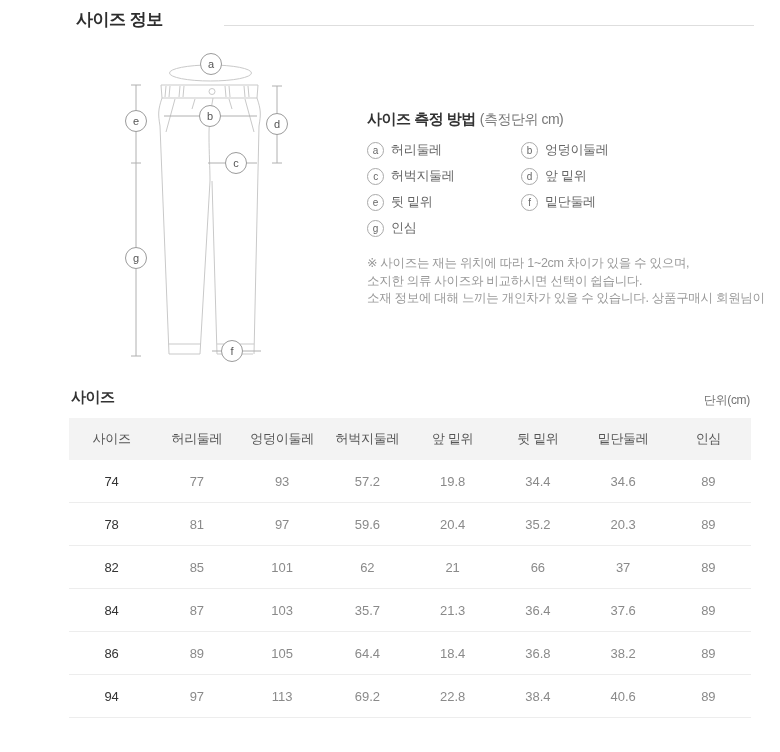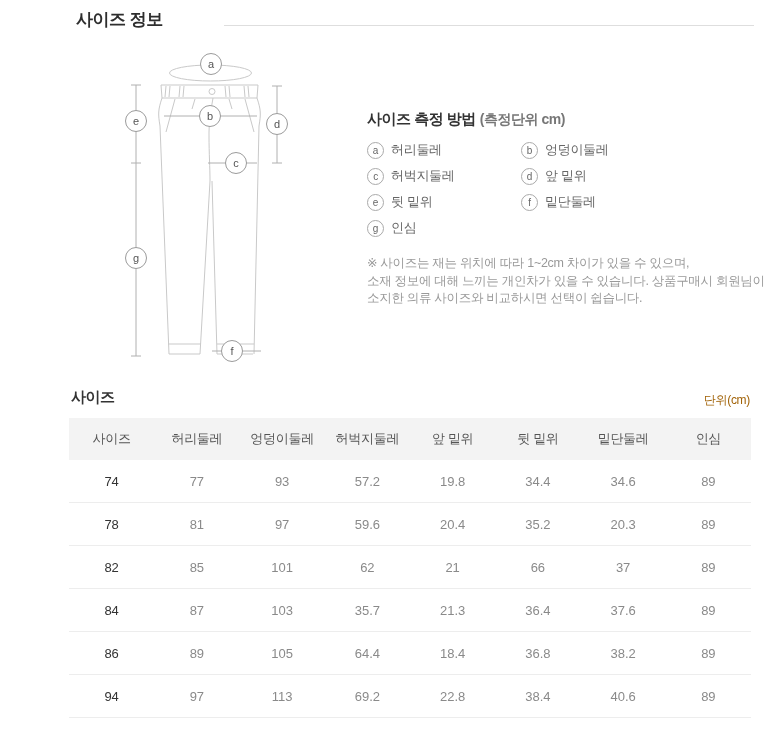--- a/index.html
+++ b/index.html
@@ -17,29 +17,29 @@
   
   .diagram { position:absolute; left:85px; top:48px; }
   .pants { stroke:#c9c9c9; fill:none; stroke-width:1; }
   .mline { stroke:#b0b0b0; fill:none; stroke-width:1; }
   .mcirc { fill:#ffffff; stroke:#9b9b9b; stroke-width:1; }
   .mletter { font-size:11px; fill:#555; text-anchor:middle; font-family:"Liberation Sans","DejaVu Sans",sans-serif; }
 
   
   .guide { position:absolute; left:343px; top:110px; width:405px; }
   .guide-title { font-size:15px; font-weight:bold; color:#333; letter-spacing:-0.5px; }
-  .guide-title .unit { font-weight:bold; color:#777; font-size:14px; margin-left:4px; }
+  .guide-title .unit { font-weight:normal; color:#777; font-size:14px; margin-left:4px; }
   .guide-list { margin-top:12px; display:grid; grid-template-columns:154px 1fr; row-gap:8px; font-size:13px; color:#666; letter-spacing:-0.3px; }
   .guide-item { display:flex; align-items:center; }
   .badge { display:inline-block; width:15px; height:15px; border:1px solid #aaa; border-radius:50%; font-size:10px; line-height:15px; text-align:center; color:#666; margin-right:7px; flex:none; box-sizing:content-box; }
   .guide-note { margin-top:18px; font-size:12.5px; line-height:17.5px; color:#999; letter-spacing:-0.3px; }
 
   
   .tbl-title { position:absolute; left:47px; top:388px; font-size:15px; font-weight:bold; color:#333; letter-spacing:-0.5px; }
-  .tbl-unit  { position:absolute; right:53px; top:392px; font-size:12px; color:#a16207; letter-spacing:-0.3px; }
+  .tbl-unit  { position:absolute; right:53px; top:392px; font-size:12px; color:#737373; letter-spacing:-0.3px; }
   .size-table { position:absolute; left:45px; top:418px; width:682px; border-collapse:collapse; table-layout:fixed; }
   .size-table th { background:#f3f3f3; height:40px; font-size:13px; font-weight:normal; color:#555; text-align:center; letter-spacing:-0.3px; }
   .size-table td { height:40px; font-size:13px; color:#8a8a8a; text-align:center; border-bottom:1px solid #ededed; }
   .size-table td:first-child { color:#333; }
 </style>
 </head>
 <body>
 
 <div class="page">
 
@@ -122,22 +122,22 @@
           <span class="badge">f</span>
           <span>밑단둘레</span>
         </div>
         <div class="guide-item">
           <span class="badge">g</span>
           <span>인심</span>
         </div>
       </div>
     <div class="guide-note">
         <div>※ 사이즈는 재는 위치에 따라 1~2cm 차이가 있을 수 있으며,</div>
+        <div>소지한 의류 사이즈와 비교하시면 선택이 쉽습니다.</div>
         <div>소재 정보에 대해 느끼는 개인차가 있을 수 있습니다. 상품구매시 회원님이</div>
-        <div>소지한 의류 사이즈와 비교하시면 선택이 쉽습니다.</div>
       </div>
   </div>
 
   <div class="tbl-title">사이즈</div>
   <div class="tbl-unit">단위(cm)</div>
   <table class="size-table">
     <thead>
       <tr>
           <th>사이즈</th>
           <th>허리둘레</th>

